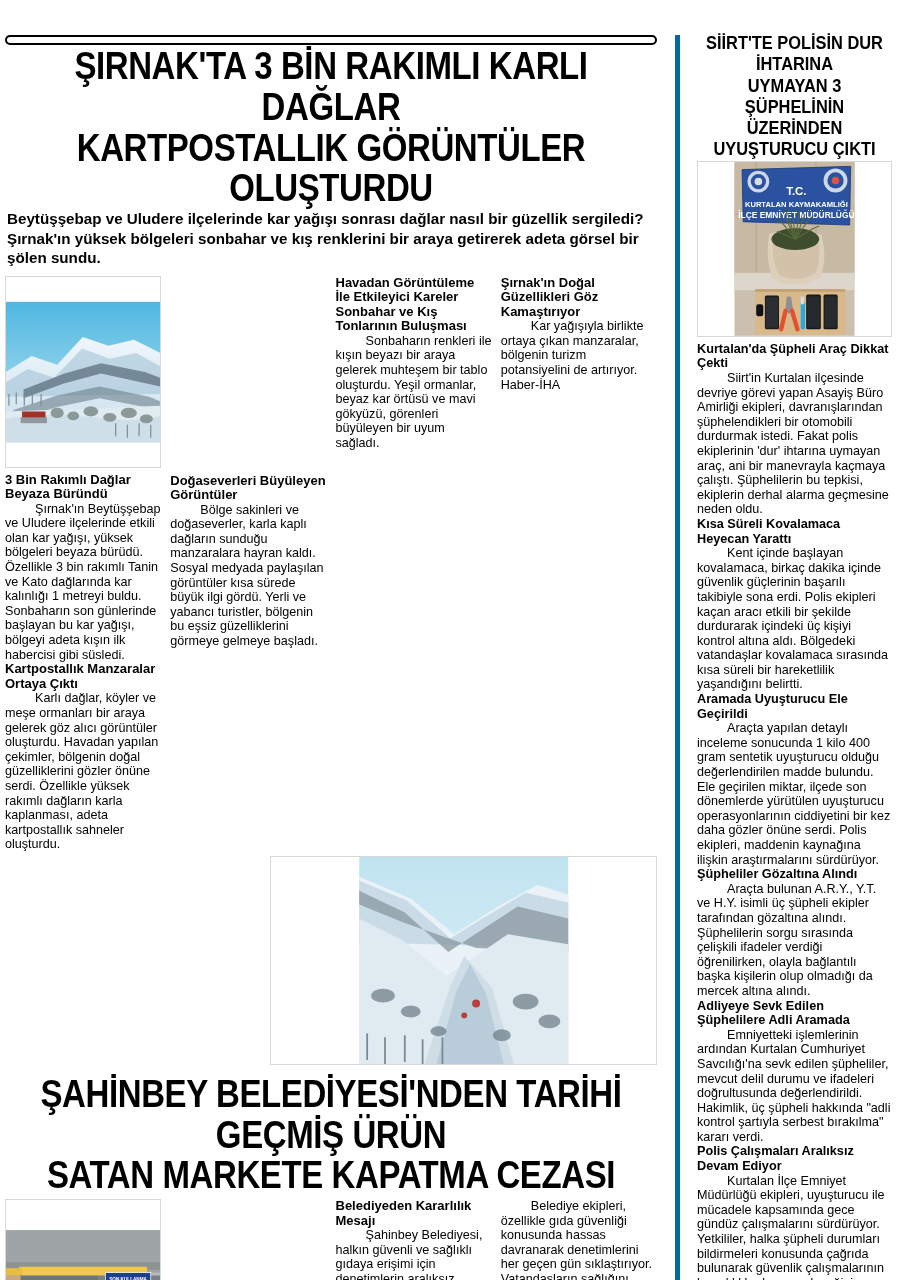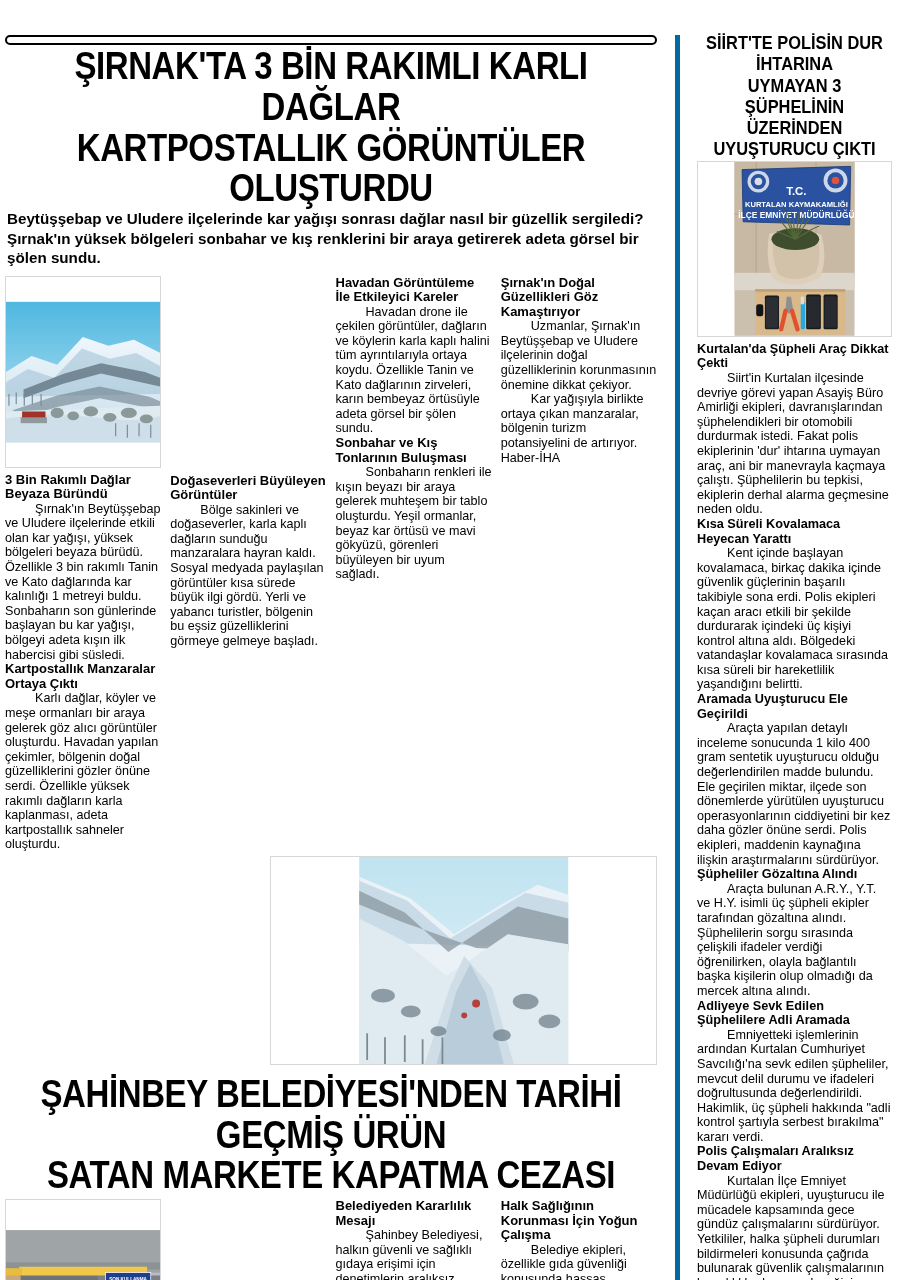--- a/index.html
+++ b/index.html
@@ -207,28 +207,26 @@
 
         <div class="col">
           <div style="height:198px"></div>
           <h3>Doğaseverleri Büyüleyen Görüntüler</h3>
           <p>Bölge sakinleri ve doğaseverler, karla kaplı dağların sunduğu manzaralara hayran kaldı. Sosyal medyada paylaşılan görüntüler kısa sürede büyük ilgi gördü. Yerli ve yabancı turistler, bölgenin bu eşsiz güzelliklerini görmeye gelmeye başladı.</p>
         </div>
 
         <div class="col">
           <p class="noind"></p>
           <h3>Havadan Görüntüleme İle Etkileyici Kareler</h3>
-          <p>Havadan drone ile çekilen görüntüler, dağların ve köylerin karla kaplı halini tüm ayrıntılarıyla ortaya koydu. Özellikle Tanin ve Kato dağlarının zirveleri, karın bembeyaz örtüsüyle adeta görsel bir şölen sundu.</p>
           <h3>Sonbahar ve Kış Tonlarının Buluşması</h3>
           <p>Sonbaharın renkleri ile kışın beyazı bir araya gelerek muhteşem bir tablo oluşturdu. Yeşil ormanlar, beyaz kar örtüsü ve mavi gökyüzü, görenleri büyüleyen bir uyum sağladı.</p>
         </div>
 
         <div class="col">
           <h3>Şırnak'ın Doğal Güzellikleri Göz Kamaştırıyor</h3>
-          <p>Uzmanlar, Şırnak'ın Beytüşşebap ve Uludere ilçelerinin doğal güzelliklerinin korunmasının önemine dikkat çekiyor.</p>
           <p><span>Kar yağışıyla birlikte ortaya çıkan manzaralar, bölgenin turizm potansiyelini de artırıyor.</span> <span class="src">Haber-İHA</span></p>
         </div>
       </div>
 
       <div style="display:flex;gap:9px;margin-top:4px;">
         <div style="width:431px"></div>
         <svg class="photo" viewBox="0 0 211 209" width="211" height="209" role="img">
           <defs>
             <linearGradient id="sky2" x1="0" y1="0" x2="0" y2="1">
               <stop offset="0" stop-color="#bfe3f0"></stop>
@@ -357,21 +355,20 @@
 
         <div class="col">
           <p class="noind"></p>
           <h3>Belediyeden Kararlılık Mesajı</h3>
           <p>Şahinbey Belediyesi, halkın güvenli ve sağlıklı gıdaya erişimi için denetimlerin aralıksız süreceğini vurguladı. Zabıta ekiplerinin market, fırın ve diğer gıda işletmelerinde yaptığı kontrollerin artırılarak devam edeceği ifade edildi.</p>
 
         </div>
 
         <div class="col">
           <p class="noind"></p>
-          <h3>Halk Sağlığının Korunması İçin Yoğun Çalışma</h3>
           <p>Belediye ekipleri, özellikle gıda güvenliği konusunda hassas davranarak denetimlerini her geçen gün sıklaştırıyor. Vatandaşların sağlığını riske atabilecek tüm unsurların önüne geçmek için gerekli tüm adımların atıldığı ifade edildi.</p>
 
         </div>
       </div>
     </div>
   </div>
 
   <div class="side-col">
     <div class="side-head">
       <div>SİİRT'TE POLİSİN DUR İHTARINA</div>

